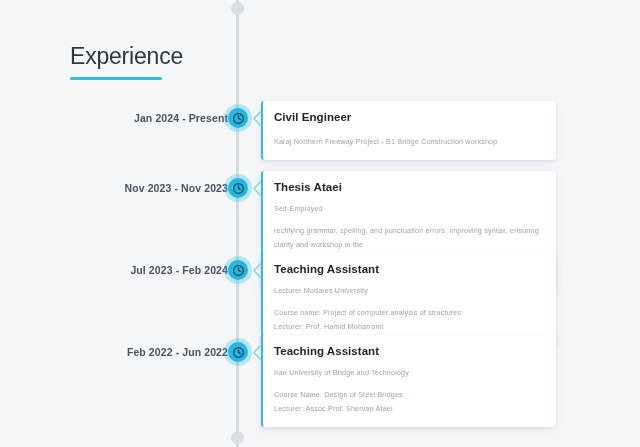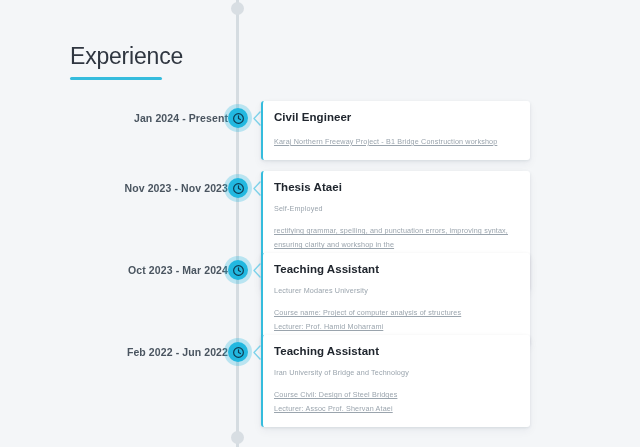--- a/index.html
+++ b/index.html
@@ -109,21 +109,21 @@
     height: 15px;
     color: #7fd4ec;
   }
   .tl-caret svg { display: block; }
 
   
   .tl-card {
     position: absolute;
     left: 261px;
     top: -11px;
-    width: 269px;
+    width: 295px;
     background: #ffffff;
     border-left: 2.5px solid #35bcdd;
     border-radius: 3px;
     box-shadow: 0 1px 3px rgba(25,45,70,0.10), 0 4px 10px rgba(25,45,70,0.05);
     padding: 9px 12px 11px 11px;
   }
 
   .card-title {
     font-size: 11.5px;
     font-weight: bold;
@@ -137,21 +137,20 @@
     color: #9aa4ad;
     line-height: 1.45;
     letter-spacing: 0.15px;
   }
   .card-body {
     margin-top: 10px;
     font-size: 7.2px;
     color: #9aa4ad;
     line-height: 1.9;
     letter-spacing: 0.15px;
-    text-decoration: underline;
   }
   .card-body .line { display: block; }
 </style>
 </head>
 <body>
 
 <div class="spine"></div>
 <div class="spine-cap top"></div>
 <div class="spine-cap bottom"></div>
 
@@ -197,21 +196,21 @@
       <div class="tl-card">
         <div class="card-title">Thesis Ataei</div>
         <div class="card-sub">Self-Employed</div>
         <div class="card-body">
           <span class="line">rectifying grammar, spelling, and punctuation errors, improving syntax, ensuring clarity and workshop in the</span>
           <span class="line">text, and maintaining the consistency of font, style, and format of an M.Sc. thesis work.</span>
         </div>
       </div>
     </div>
     <div class="tl-row" style="top: 264px;">
-      <div class="tl-date">Oct 2023 - Mar 2024</div>
+      <div class="tl-date">Jul 2023 - Feb 2024</div>
       <div class="tl-marker">
         <svg width="13" height="13" viewBox="0 0 24 24" fill="none" stroke="#0d3b52" stroke-width="2.2" stroke-linecap="round" stroke-linejoin="round">
           <circle cx="12" cy="12" r="9"></circle>
           <polyline points="12,7 12,12 15.5,14"></polyline>
         </svg>
       </div>
       <div class="tl-caret">
         <svg width="9" height="15" viewBox="0 0 9 15" fill="none" stroke="currentColor" stroke-width="1.4" stroke-linecap="round" stroke-linejoin="round">
           <polyline points="8,1 2,7.5 8,14"></polyline>
         </svg>
@@ -235,18 +234,18 @@
       </div>
       <div class="tl-caret">
         <svg width="9" height="15" viewBox="0 0 9 15" fill="none" stroke="currentColor" stroke-width="1.4" stroke-linecap="round" stroke-linejoin="round">
           <polyline points="8,1 2,7.5 8,14"></polyline>
         </svg>
       </div>
       <div class="tl-card">
         <div class="card-title">Teaching Assistant</div>
         <div class="card-sub">Iran University of Bridge and Technology</div>
         <div class="card-body">
-          <span class="line">Course Civil: Design of Steel Bridges</span>
+          <span class="line">Course Name: Design of Steel Bridges</span>
           <span class="line">Lecturer: Assoc Prof. Shervan Ataei</span>
         </div>
       </div>
     </div>
   </div>
 
 </body></html>

